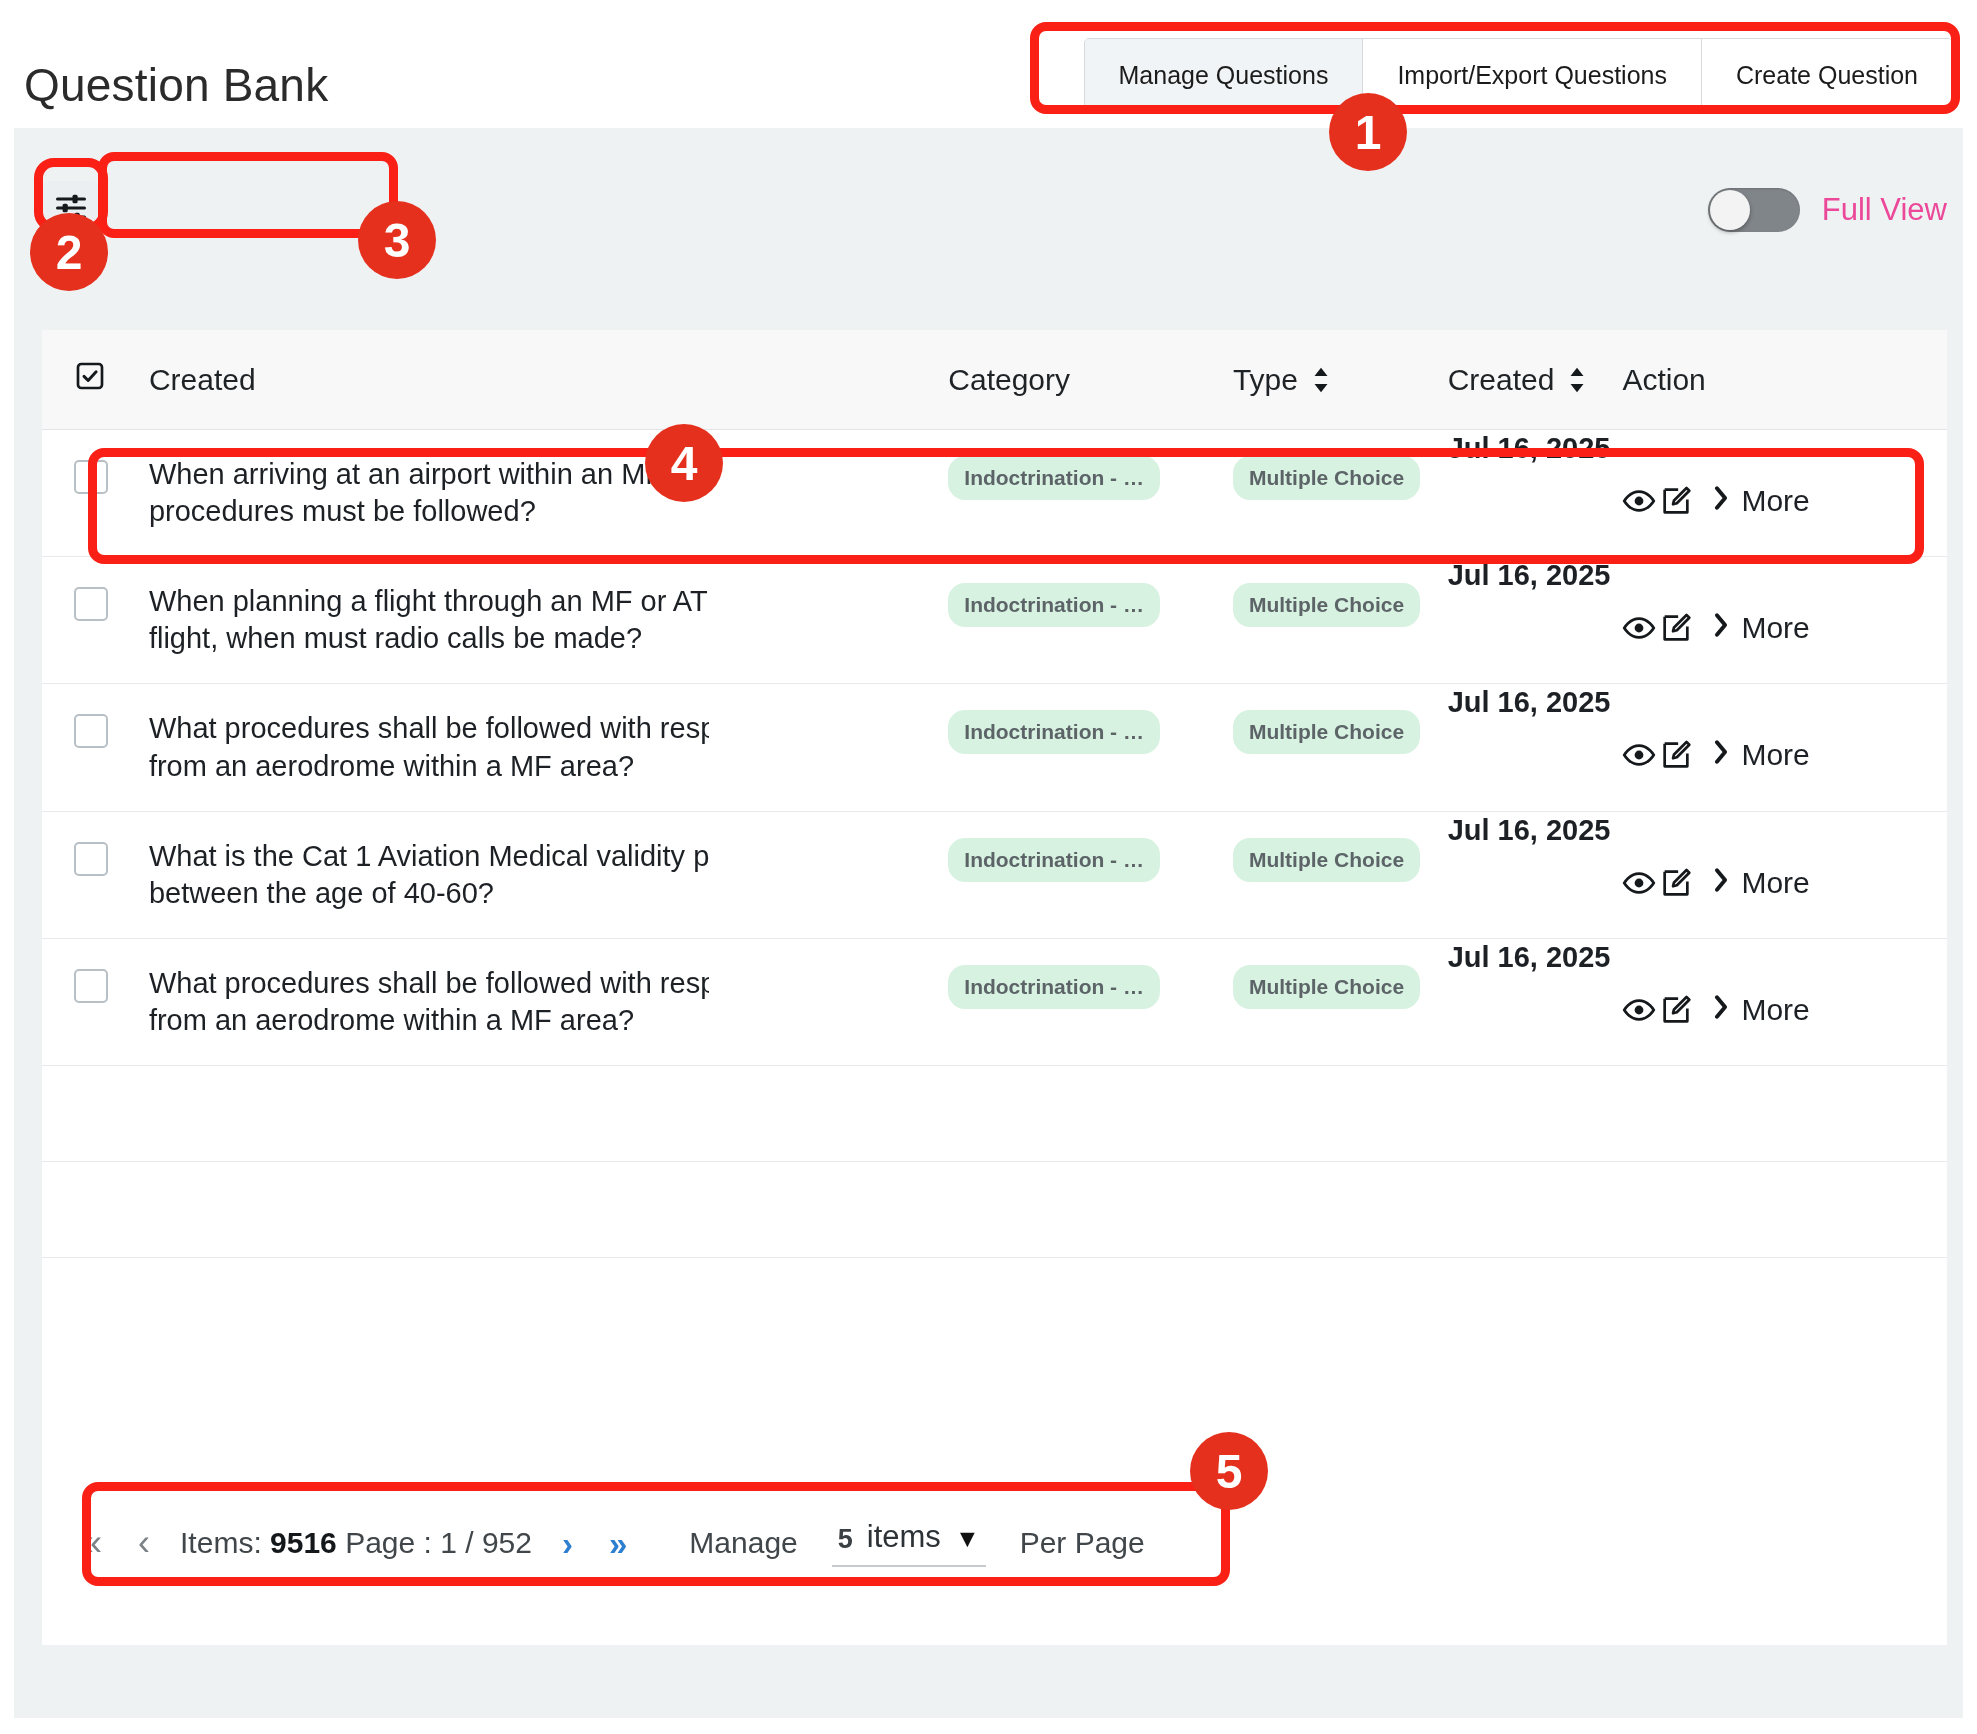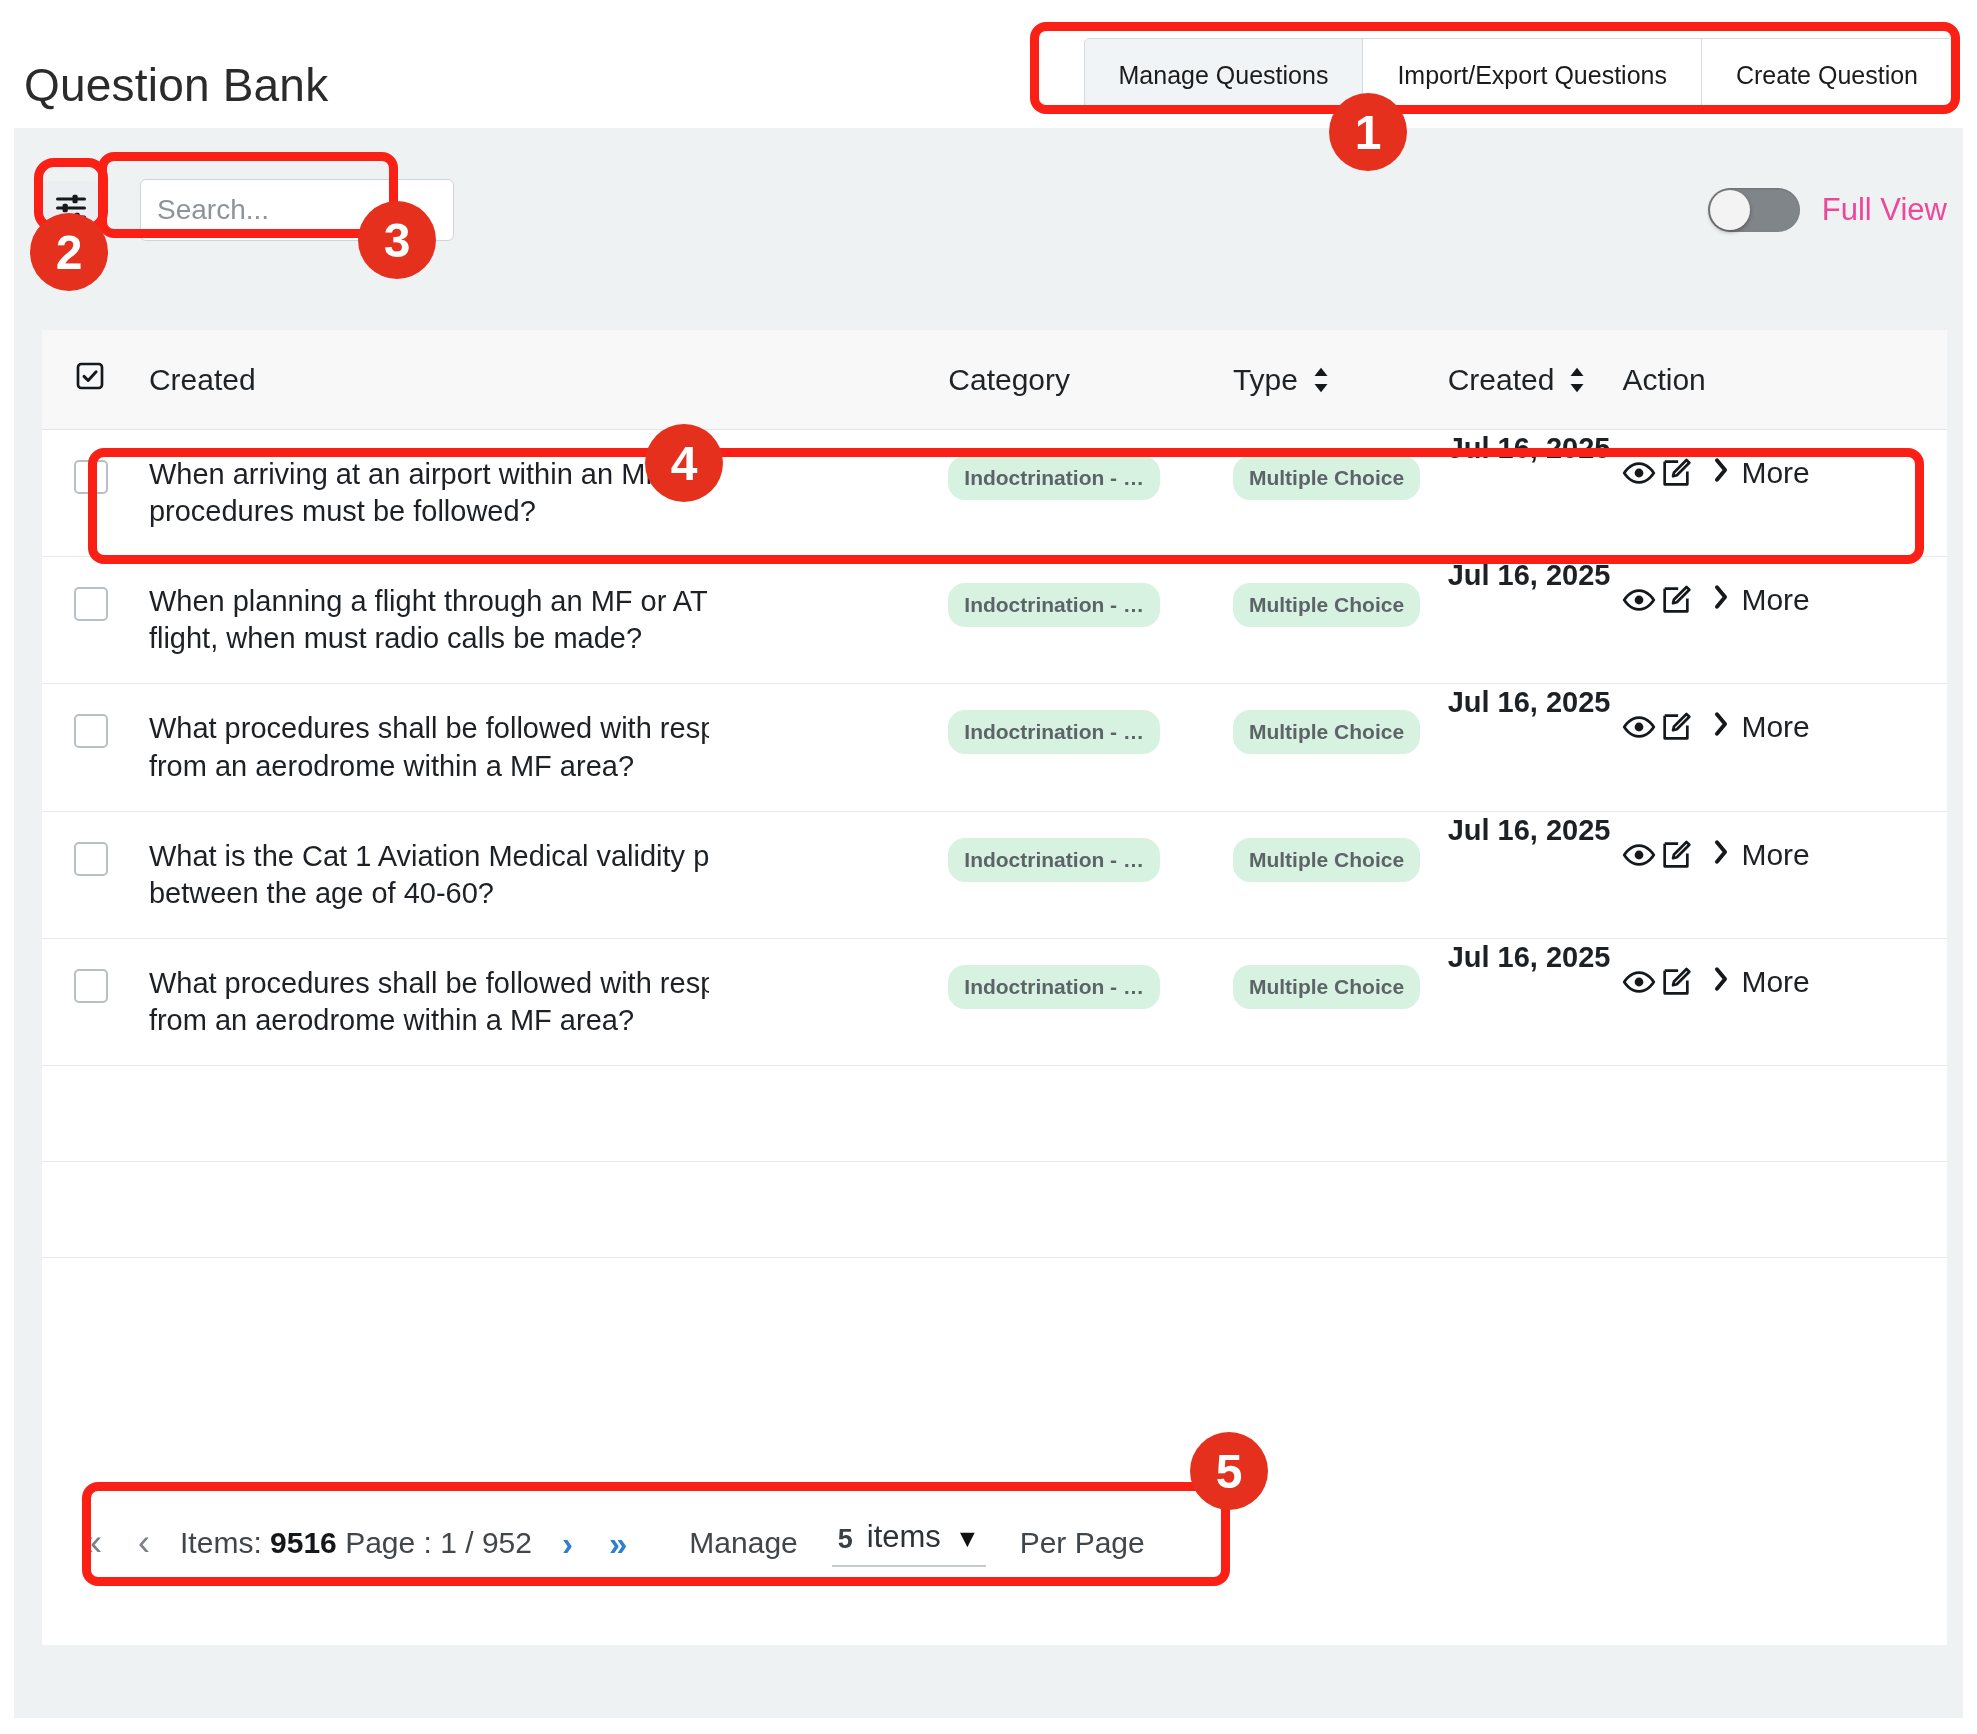--- a/index.html
+++ b/index.html
@@ -172,21 +172,21 @@
     font-weight: 700;
     border-radius: 17px;
     padding: 10px 16px;
     white-space: nowrap;
     max-width: 212px;
     overflow: hidden;
     text-overflow: ellipsis;
   }
   .badge.type { }
   .date-cell { font-size: 27px; color: #1d2125; white-space: nowrap; padding-top: 2px !important; font-weight: bold; }
-  .actions { display: flex; align-items: center; gap: 3px; }
+  .actions { display: flex; align-items: center; gap: 3px; margin-top: 28px; }
   .icon-btn { cursor: pointer; line-height: 0; display: inline-flex; }
   .more-btn {
     display: inline-flex; align-items: center; gap: 11px;
     font-size: 30px; color: #1d2125; cursor: pointer; margin-left: 16px;
   }
 
   
   .footer {
     position: absolute;
     left: 42px; top: 1488px;
@@ -256,23 +256,20 @@
         <line x1="3" y1="6" x2="21" y2="6"></line>
         <line x1="3" y1="12" x2="21" y2="12"></line>
         <line x1="3" y1="18" x2="21" y2="18"></line>
         <rect x="13" y="3.2" width="3.4" height="5.6" rx="1" fill="#15191c" stroke="none"></rect>
         <rect x="6.4" y="9.2" width="3.4" height="5.6" rx="1" fill="#15191c" stroke="none"></rect>
         <rect x="14.4" y="15.2" width="3.4" height="5.6" rx="1" fill="#15191c" stroke="none"></rect>
       </svg>
     </span>
   </div>
 
-  <div class="search-wrap">
-    <input class="search-input" type="text" placeholder="Search..." style="">
-  </div>
 
   <div class="toggle-wrap">
     <div class="toggle">
       <div class="knob"></div>
     </div>
     <div class="toggle-label">Full View</div>
   </div>
 </div>
 
 <div class="card">

